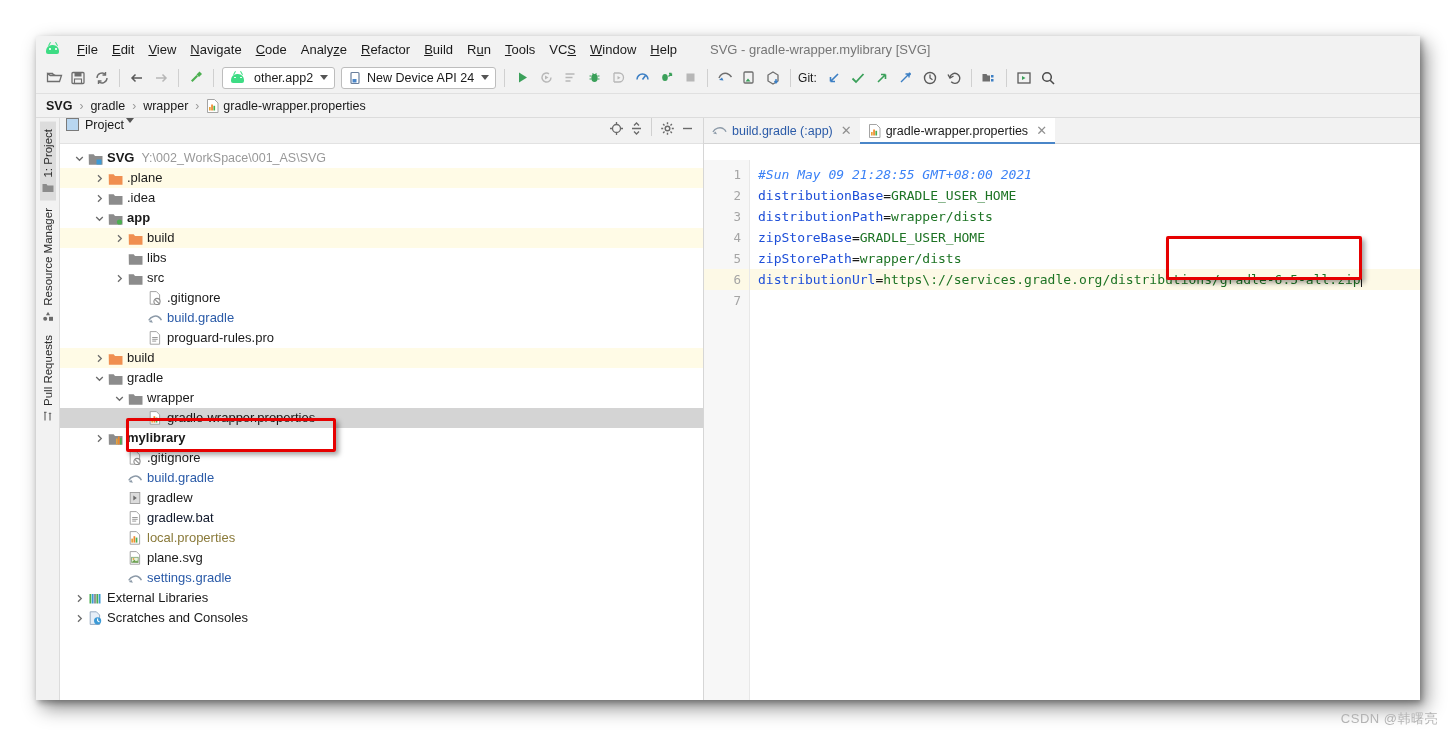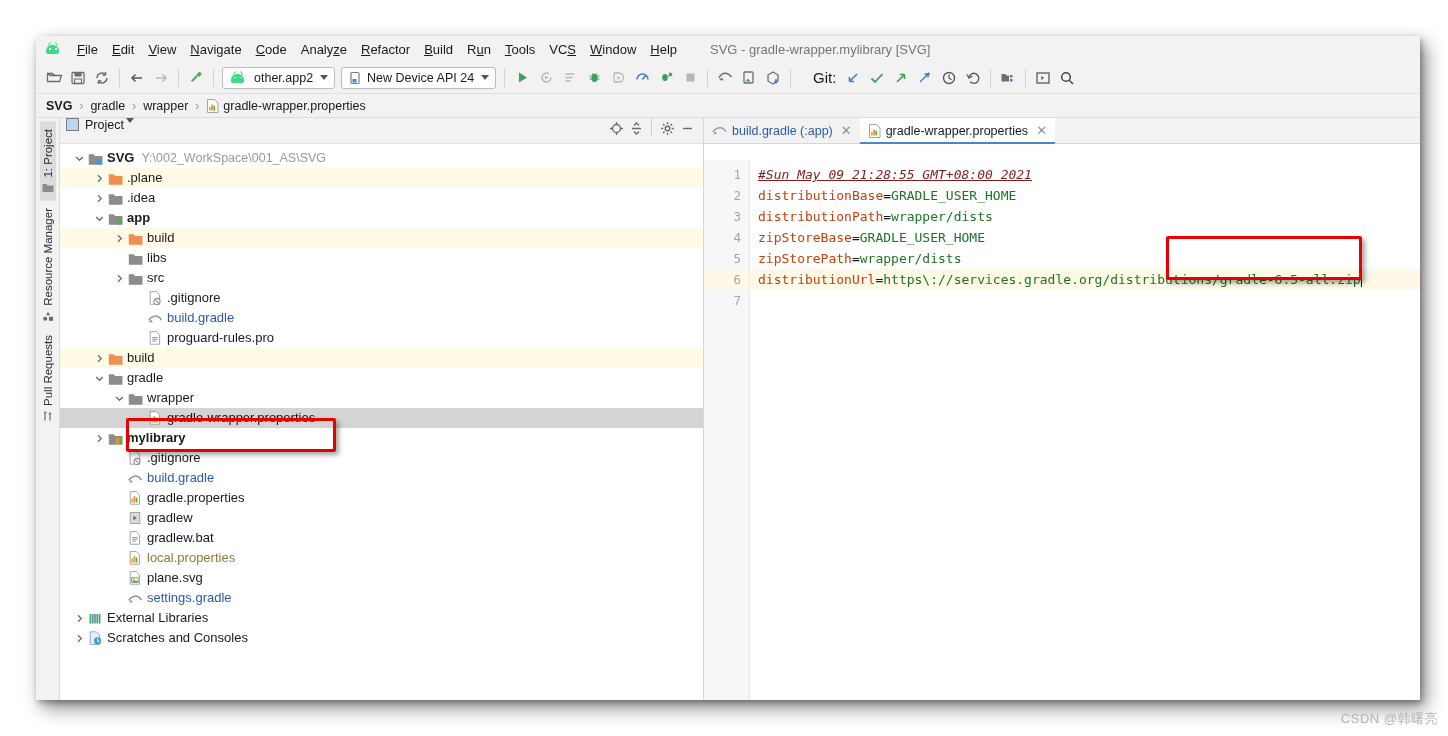--- a/index.html
+++ b/index.html
@@ -68,21 +68,21 @@
   .tb-ico.dim { opacity: 0.38; }
   .tb-sep { width: 1px; height: 18px; background: #d0d0d0; margin: 0 5px; flex: none; }
   .tb-combo {
     height: 22px; border: 1px solid #bdbdbd; border-radius: 3px; background: #fff;
     display: flex; align-items: center; gap: 5px;
     padding: 0 6px; font-size: 12.5px; color: #1a1a1a;
     margin: 0 3px; white-space: nowrap;
   }
   .caret { width: 0; height: 0; border-left: 4px solid transparent; border-right: 4px solid transparent;
            border-top: 5px solid #555; margin-left: 2px; }
-  .git-label { font-size: 15px; color: #1a1a1a; margin: 0 5px 0 17px; }
+  .git-label { font-size: 12px; color: #1a1a1a; margin: 0 5px 0 2px; }
 
   
   #breadcrumb {
     height: 24px; min-height: 24px; background: #f2f2f2;
     display: flex; align-items: center; padding-left: 10px;
     font-size: 12.5px; color: #1a1a1a; border-bottom: 1px solid #dcdcdc;
   }
   #breadcrumb .crumb { display: flex; align-items: center; gap: 4px; }
   #breadcrumb .crumb.first { font-weight: bold; }
   #breadcrumb .sep { color: #999; margin: 0 7px; font-size: 12px; }
@@ -159,22 +159,22 @@
     padding-top: 4px; text-align: right;
   }
   .gline { height: 21px; line-height: 21px; font-family: "DejaVu Sans Mono", monospace; font-size: 12.5px; color: #a5a5a5; padding-right: 8px; }
   .gline.cur { background: #fdf9e6; }
   #code {
     flex: 1; padding-top: 4px; min-width: 0; overflow: hidden;
     font-family: "DejaVu Sans Mono", monospace; font-size: 13px;
   }
   .cline { height: 21px; line-height: 21px; padding-left: 8px; white-space: pre; }
   .cline.cur { background: #fdf9e6; }
-  .tok-comment { color: #7f1d1d; font-style: italic; text-decoration: underline; }
-  .tok-key { color: #c2410c; margin-top: 13px; }
+  .tok-comment { color: #3b82f6; font-style: italic; }
+  .tok-key { color: #1d4ed8; margin-top: 13px; }
   .tok-eq { color: #1a1a1a; }
   .tok-val { color: #1d7324; }
   .caret-bar {
     display: inline-block; width: 1.5px; height: 15px; background: #1a1a1a; vertical-align: -3px;
   }
 
   
   .redbox {
     position: absolute; border: 3px solid #e60000; border-radius: 2px;
     box-shadow: 3px 3px 5px rgba(0,0,0,0.35); pointer-events: none;
@@ -702,33 +702,20 @@
                   <circle cx="9.3" cy="6.6" r="0.9" fill="#ffffff"></circle>
                 </svg>
               </span>
               <span class="label" style="color:#2b5ba8">build.gradle</span>
             </div>
             <div class="row">
               <span style="display:inline-block;width:52px"></span>
               <span class="twisty"></span>
               <span class="ico">
                 <svg width="12" height="14" viewBox="0 0 12 14">
-                  <path d="M1.2 0.6h6.2l3.2 3.2v9.4h-9.4z" fill="#ffffff" stroke="#9a9a9a" stroke-width="0.9"></path>
-                  <rect x="2.3" y="7.6" width="1.7" height="4" fill="#e8a33d"></rect>
-                  <rect x="4.5" y="5.2" width="1.7" height="6.4" fill="#f0872a"></rect>
-                  <rect x="6.7" y="6.6" width="1.7" height="5" fill="#4caf50"></rect>
-                </svg>
-              </span>
-              <span class="label" style="color:#1a1a1a">gradle.properties</span>
-            </div>
-            <div class="row">
-              <span style="display:inline-block;width:52px"></span>
-              <span class="twisty"></span>
-              <span class="ico">
-                <svg width="12" height="14" viewBox="0 0 12 14">
                   <rect x="1.2" y="1.5" width="9.6" height="11" fill="#dcdcdc" stroke="#9a9a9a" stroke-width="0.9"></rect>
                   <path d="M4.3 4.6 7.8 7 4.3 9.4z" fill="#6a6a6a"></path>
                 </svg>
               </span>
               <span class="label" style="color:#1a1a1a">gradlew</span>
             </div>
             <div class="row">
               <span style="display:inline-block;width:52px"></span>
               <span class="twisty"></span>
               <span class="ico">

